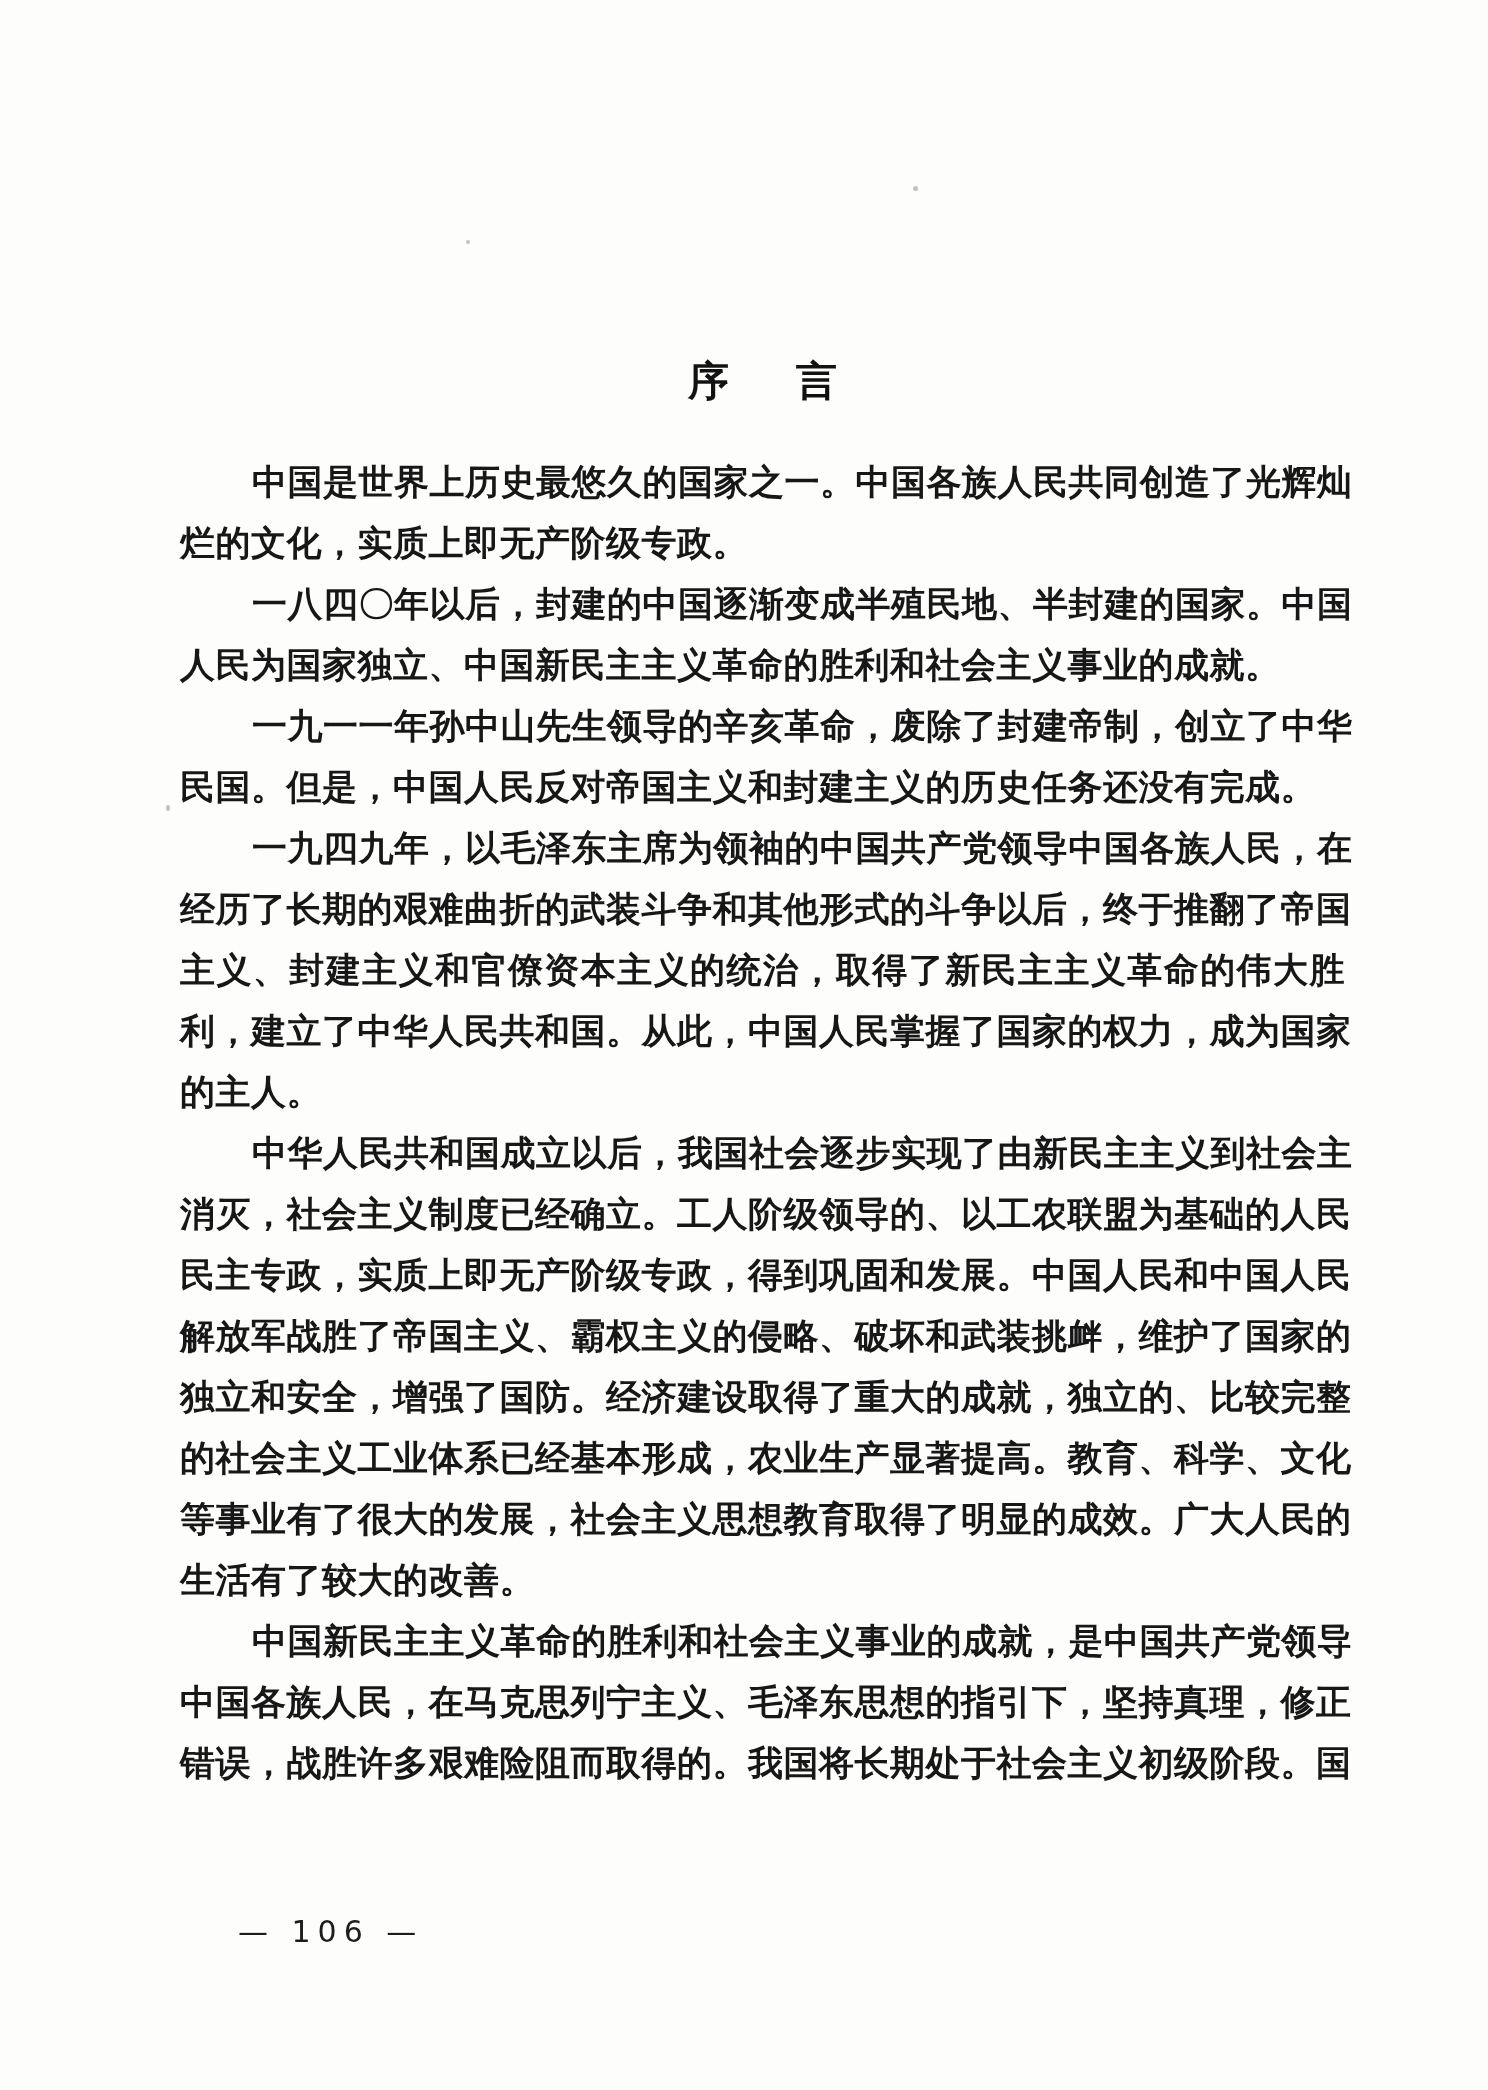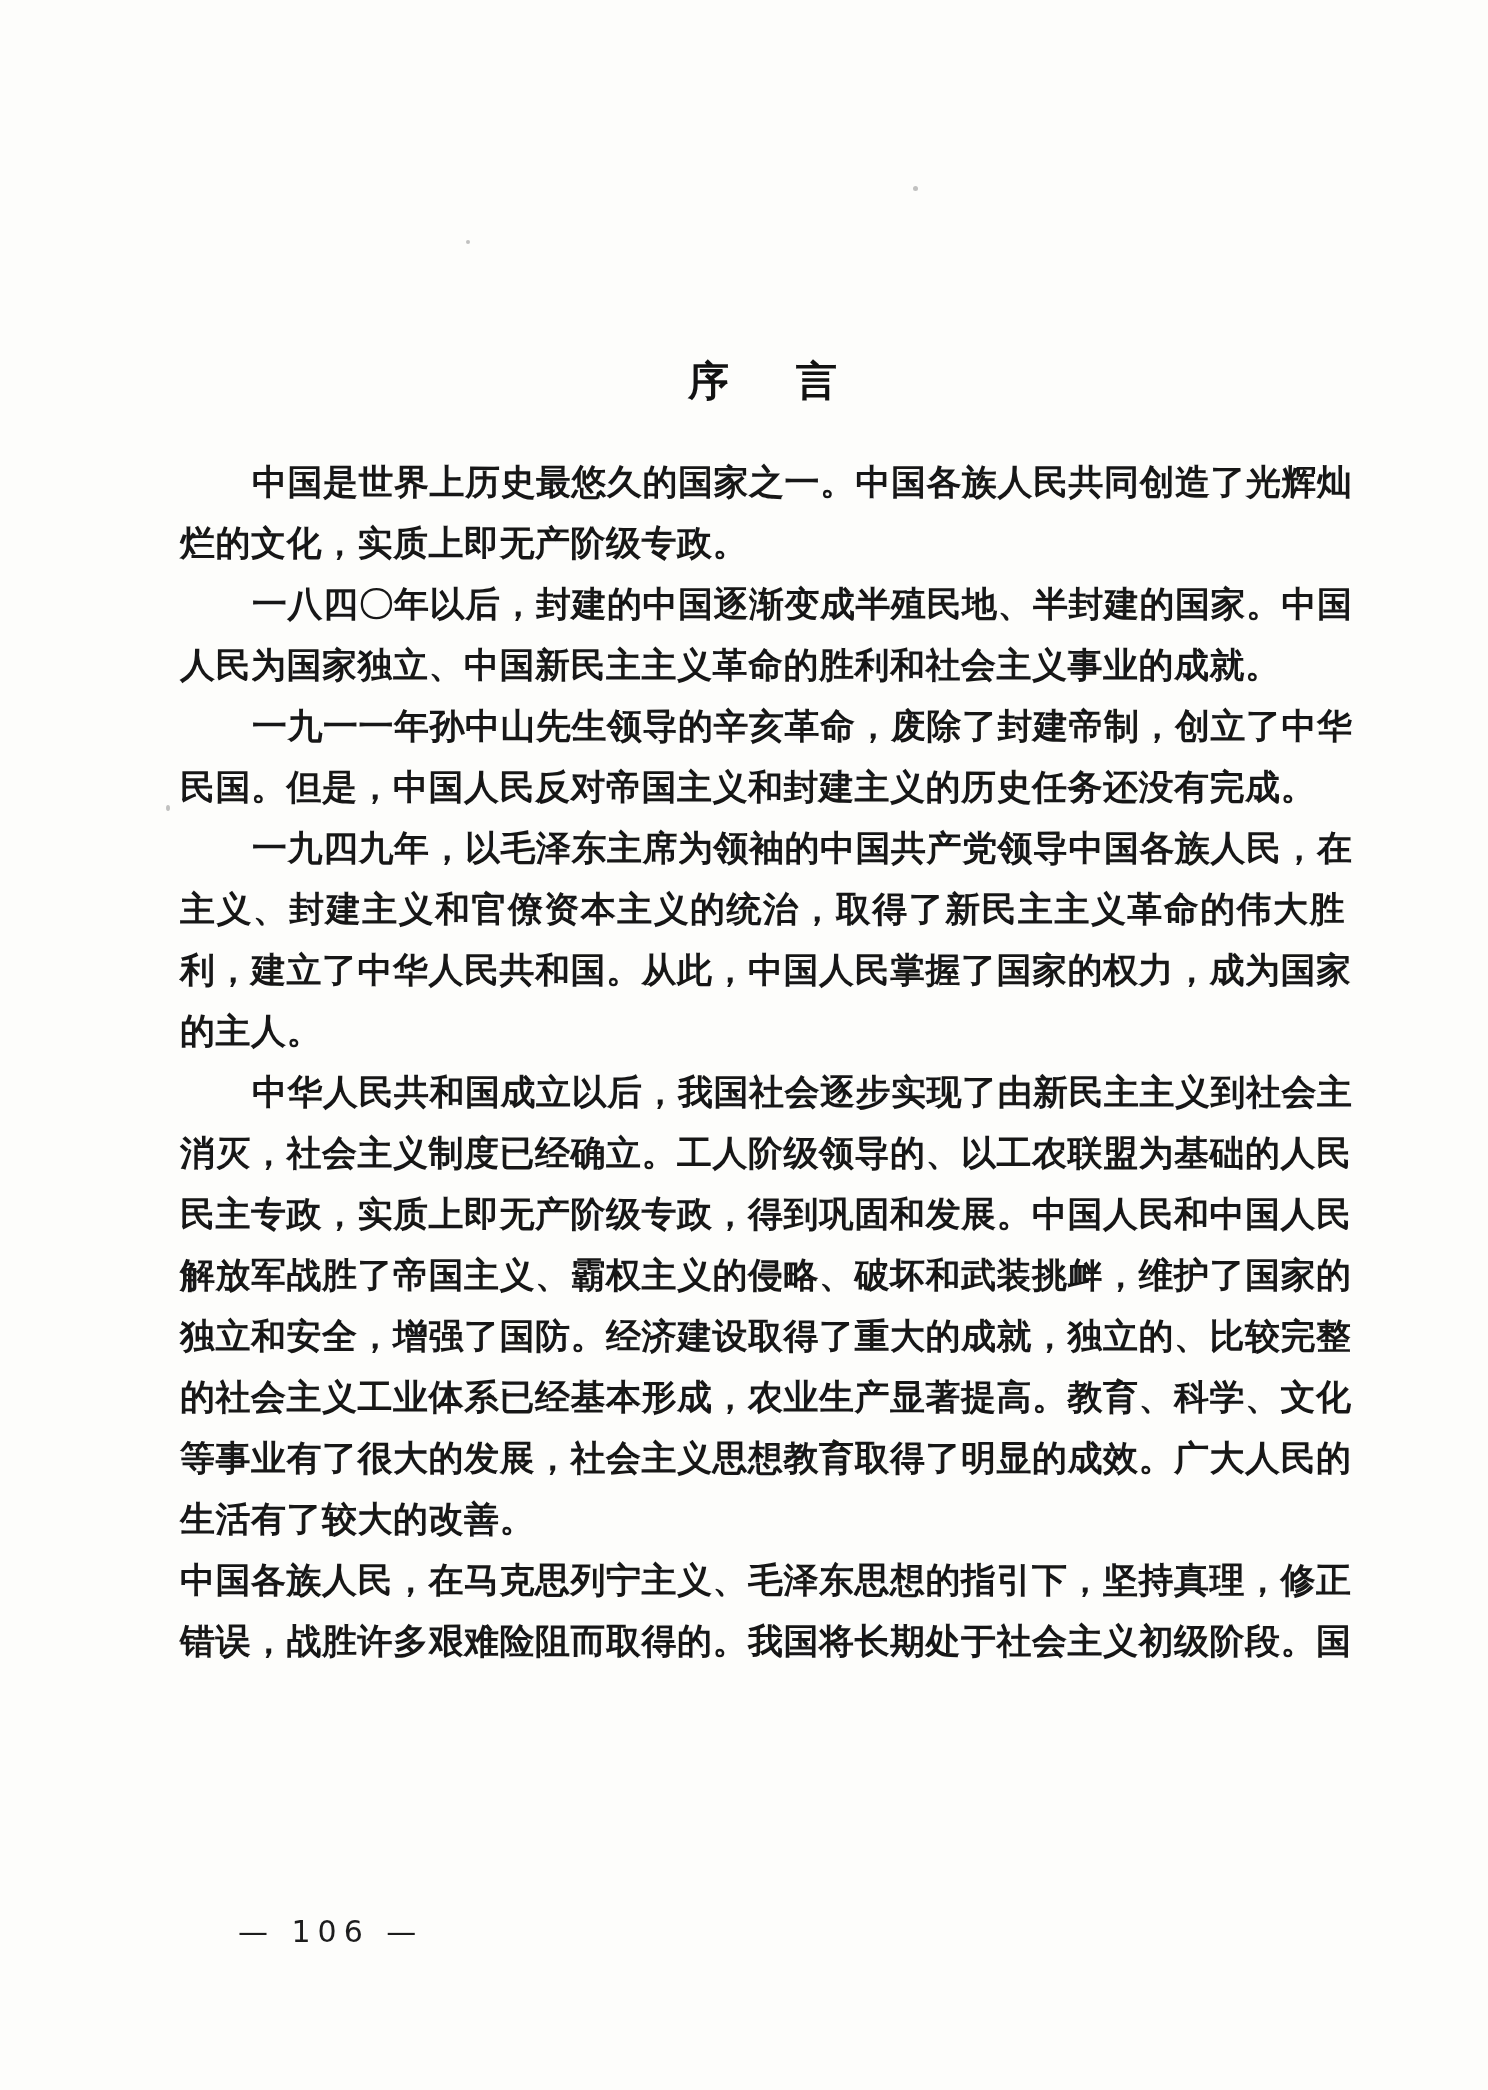--- a/index.html
+++ b/index.html
@@ -78,31 +78,33 @@
   </h1>
 
   <main class="body-text">
       <div class="line fill indent">中国是世界上历史最悠久的国家之一。中国各族人民共同创造了光辉灿</div>
       <div class="line">烂的文化，实质上即无产阶级专政。</div>
       <div class="line fill indent">一八四〇年以后，封建的中国逐渐变成半殖民地、半封建的国家。中国</div>
       <div class="line">人民为国家独立、中国新民主主义革命的胜利和社会主义事业的成就。</div>
       <div class="line fill indent">一九一一年孙中山先生领导的辛亥革命，废除了封建帝制，创立了中华</div>
       <div class="line">民国。但是，中国人民反对帝国主义和封建主义的历史任务还没有完成。</div>
       <div class="line fill indent">一九四九年，以毛泽东主席为领袖的中国共产党领导中国各族人民，在</div>
+      <div class="line fill">经历了长期的艰难曲折的武装斗争和其他形式的斗争以后，终于推翻了帝国</div>
       <div class="line fill">主义、封建主义和官僚资本主义的统治，取得了新民主主义革命的伟大胜</div>
       <div class="line fill">利，建立了中华人民共和国。从此，中国人民掌握了国家的权力，成为国家</div>
       <div class="line">的主人。</div>
       <div class="line fill indent">中华人民共和国成立以后，我国社会逐步实现了由新民主主义到社会主</div>
       <div class="line fill">消灭，社会主义制度已经确立。工人阶级领导的、以工农联盟为基础的人民</div>
       <div class="line fill">民主专政，实质上即无产阶级专政，得到巩固和发展。中国人民和中国人民</div>
       <div class="line fill">解放军战胜了帝国主义、霸权主义的侵略、破坏和武装挑衅，维护了国家的</div>
       <div class="line fill">独立和安全，增强了国防。经济建设取得了重大的成就，独立的、比较完整</div>
       <div class="line fill">的社会主义工业体系已经基本形成，农业生产显著提高。教育、科学、文化</div>
       <div class="line fill">等事业有了很大的发展，社会主义思想教育取得了明显的成效。广大人民的</div>
       <div class="line">生活有了较大的改善。</div>
+      <div class="line fill indent">中国新民主主义革命的胜利和社会主义事业的成就，是中国共产党领导</div>
       <div class="line fill">中国各族人民，在马克思列宁主义、毛泽东思想的指引下，坚持真理，修正</div>
       <div class="line fill">错误，战胜许多艰难险阻而取得的。我国将长期处于社会主义初级阶段。国</div>
     </main>
 
   <div class="pageno">— 106 —</div>
 
   <div class="speck" style="left:913px; top:186px;"></div>
   <div class="speck" style="left:466px; top:240px; width:4px; height:4px;"></div>
   <div class="speck" style="left:166px; top:805px; width:4px; height:6px;"></div>
   <div class="speck" style="left:1224px; top:900px; width:4px; height:4px;"></div>

